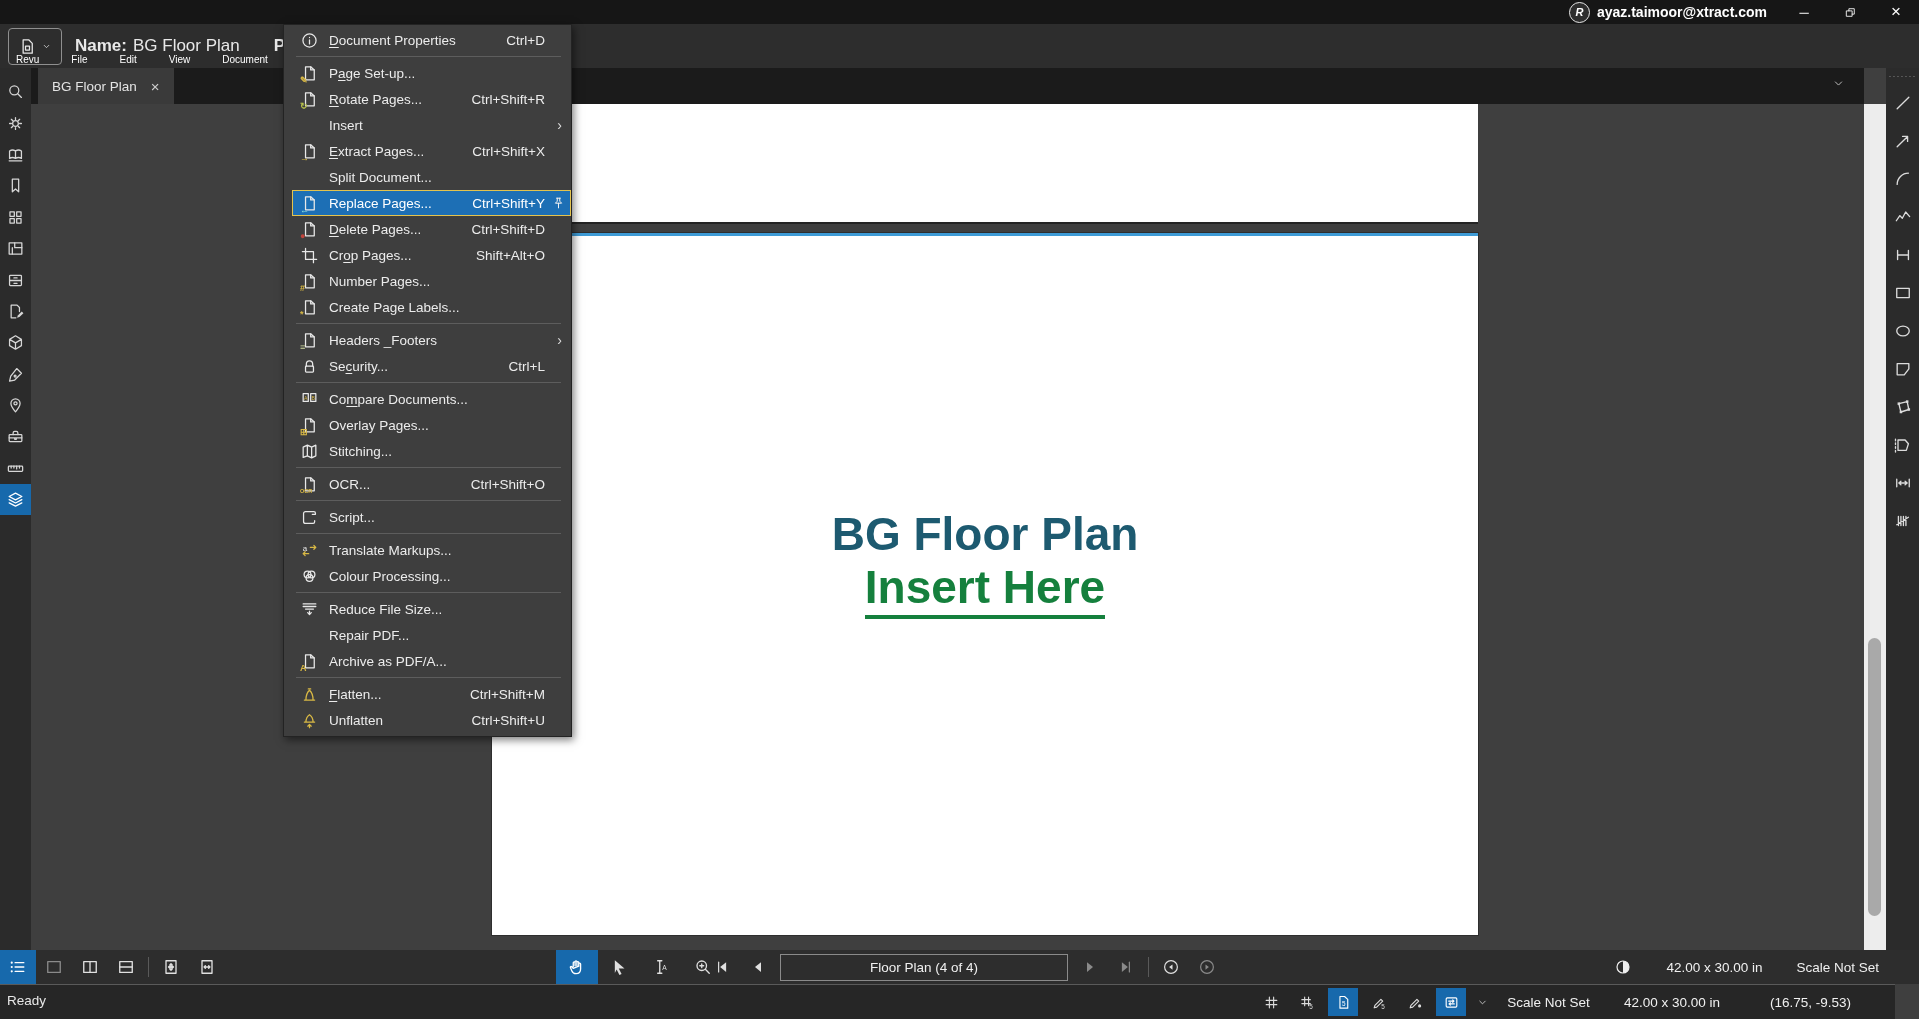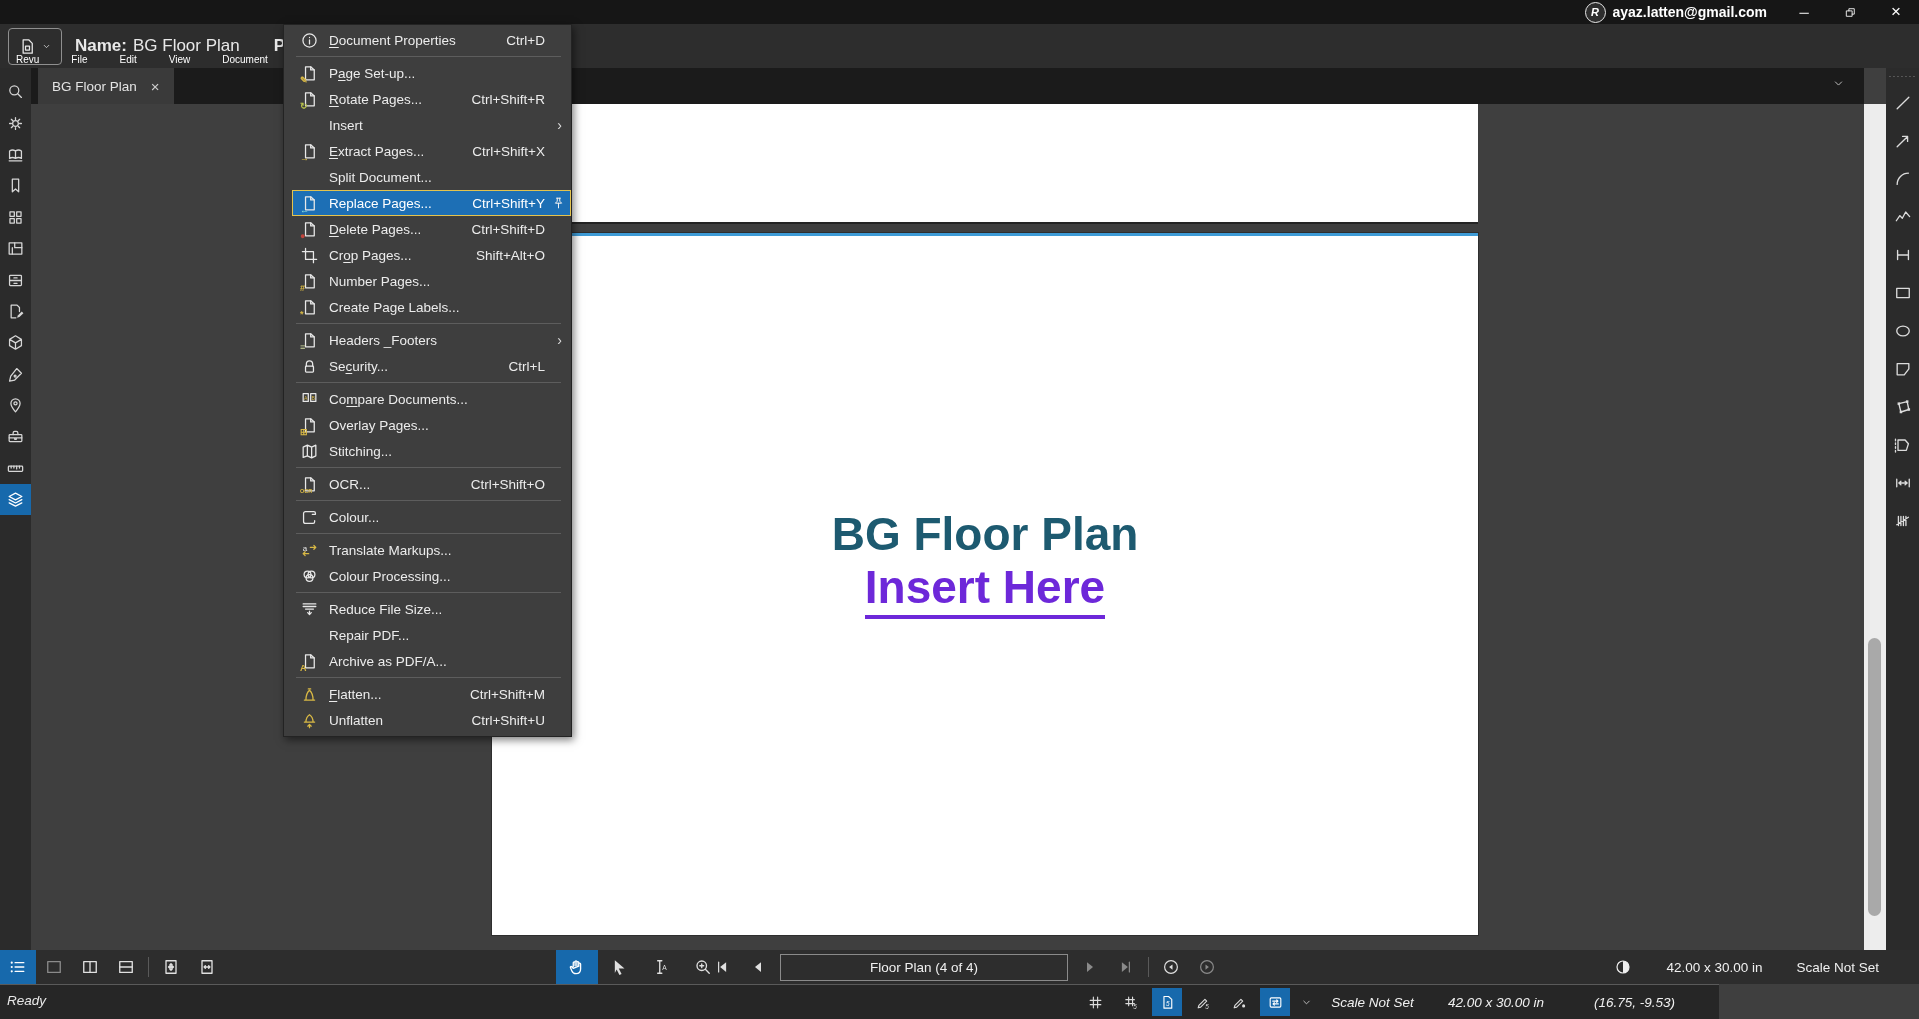--- a/index.html
+++ b/index.html
@@ -70,21 +70,21 @@
   #bb-left .bb-btn{width:36px;}
   .vsep{width:1px;height:20px;background:#5a5a5a;margin:0 4px;}
   #bb-tools{position:absolute;left:556px;top:0;display:flex;height:34px;}
   #bb-tools .bb-btn{width:42px;}
   #bb-nav{position:absolute;left:704px;top:0;display:flex;align-items:center;height:34px;}
   #bb-nav .bb-btn{width:36px;}
   #page-field{width:286px;height:25px;border:1px solid #8a8a8a;margin:0 4px;display:flex;align-items:center;justify-content:center;
               color:#f0f0f0;font-size:13.5px;background:#2d2d2d;}
   #bb-right{position:absolute;right:40px;top:0;display:flex;align-items:center;height:34px;gap:34px;font-size:13.5px;color:#f0f0f0;}
   
-  #statusbar{left:0;top:984px;width:1719px;height:35px;background:#262626;border-top:1px solid #5a5a5a;box-sizing:border-box;font-style:italic;}
+  #statusbar{left:0;top:984px;width:1895px;height:35px;background:#262626;border-top:1px solid #5a5a5a;box-sizing:border-box;}
   #status-left{position:absolute;left:7px;top:8px;font-size:13.5px;color:#e8e8e8;}
   #status-right{position:absolute;right:44px;top:0;height:34px;display:flex;align-items:center;gap:10px;}
   .st-btn{width:30px;height:28px;display:flex;align-items:center;justify-content:center;color:#dcdcdc;}
   .st-btn.blue{background:#1769ac;color:#fff;}
   .st-txt{font-size:13.5px;color:#f0f0f0;margin-left:8px;}
   #st-coords{margin-left:40px;}
   #st-size{margin-left:24px;}
 </style>
 </head>
 <body>
@@ -343,21 +343,21 @@
       <div class="mb-item"><span>View</span></div>
       <div class="mb-item active blue"><span>Document</span></div>
       <div class="mb-item"><span>Batch</span></div>
       <div class="mb-item"><span>Tools</span></div>
       <div class="mb-item"><span>Window</span></div>
       <div class="mb-item"><span>Revu</span></div>
     </div>
   <div id="mb-right">
     <div id="account">
       <span id="revu-logo">R</span>
-      <span>ayaz.latten@gmail.com</span>
+      <span>ayaz.taimoor@xtract.com</span>
     </div>
     <span class="winbtn">─</span>
     <span class="winbtn">
         <svg class="ic" width="13" height="13">
           <use href="#i-restore"></use>
         </svg>
       </span>
     <span class="winbtn" style="font-size:17px;">×</span>
   </div>
 </div>
@@ -459,21 +459,21 @@
       <svg class="ic" width="19" height="19">
         <use href="#i-layers"></use>
       </svg>
     </div>
   </div>
 
 <div id="canvas" class="abs">
   <div id="page-prev"></div>
   <div id="page-main">
     <div class="page-title" style="color: rgb(29, 90, 112);">BG Floor Plan</div>
-    <div class="page-title u" style="color: #6d28d9;">Insert Here</div>
+    <div class="page-title u" style="color: #15803d;">Insert Here</div>
   </div>
 </div>
 
 <div id="vscroll" class="abs">
   <div id="vscroll-thumb"></div>
 </div>
 
 <div id="righttb" class="abs">
   <div id="righttb-handle">·······</div>
   <div style="display:flex;flex-direction:column;align-items:center;">
@@ -732,21 +732,21 @@
       <span class="sc">Ctrl+Shift+O</span>
 
     </div>
     <div class="menu-sep"></div>
     <div class="mrow">
       <span class="mi">
         <svg class="ic">
           <use href="#i-scroll"></use>
         </svg>
       </span>
-      <span class="lbl">Colour...</span>
+      <span class="lbl">Script...</span>
       <span class="sc" style="visibility: hidden;"></span>
 
     </div>
     <div class="menu-sep"></div>
     <div class="mrow">
       <span class="mi">
         <svg class="ic">
           <use href="#i-translate"></use>
         </svg>
       </span>

